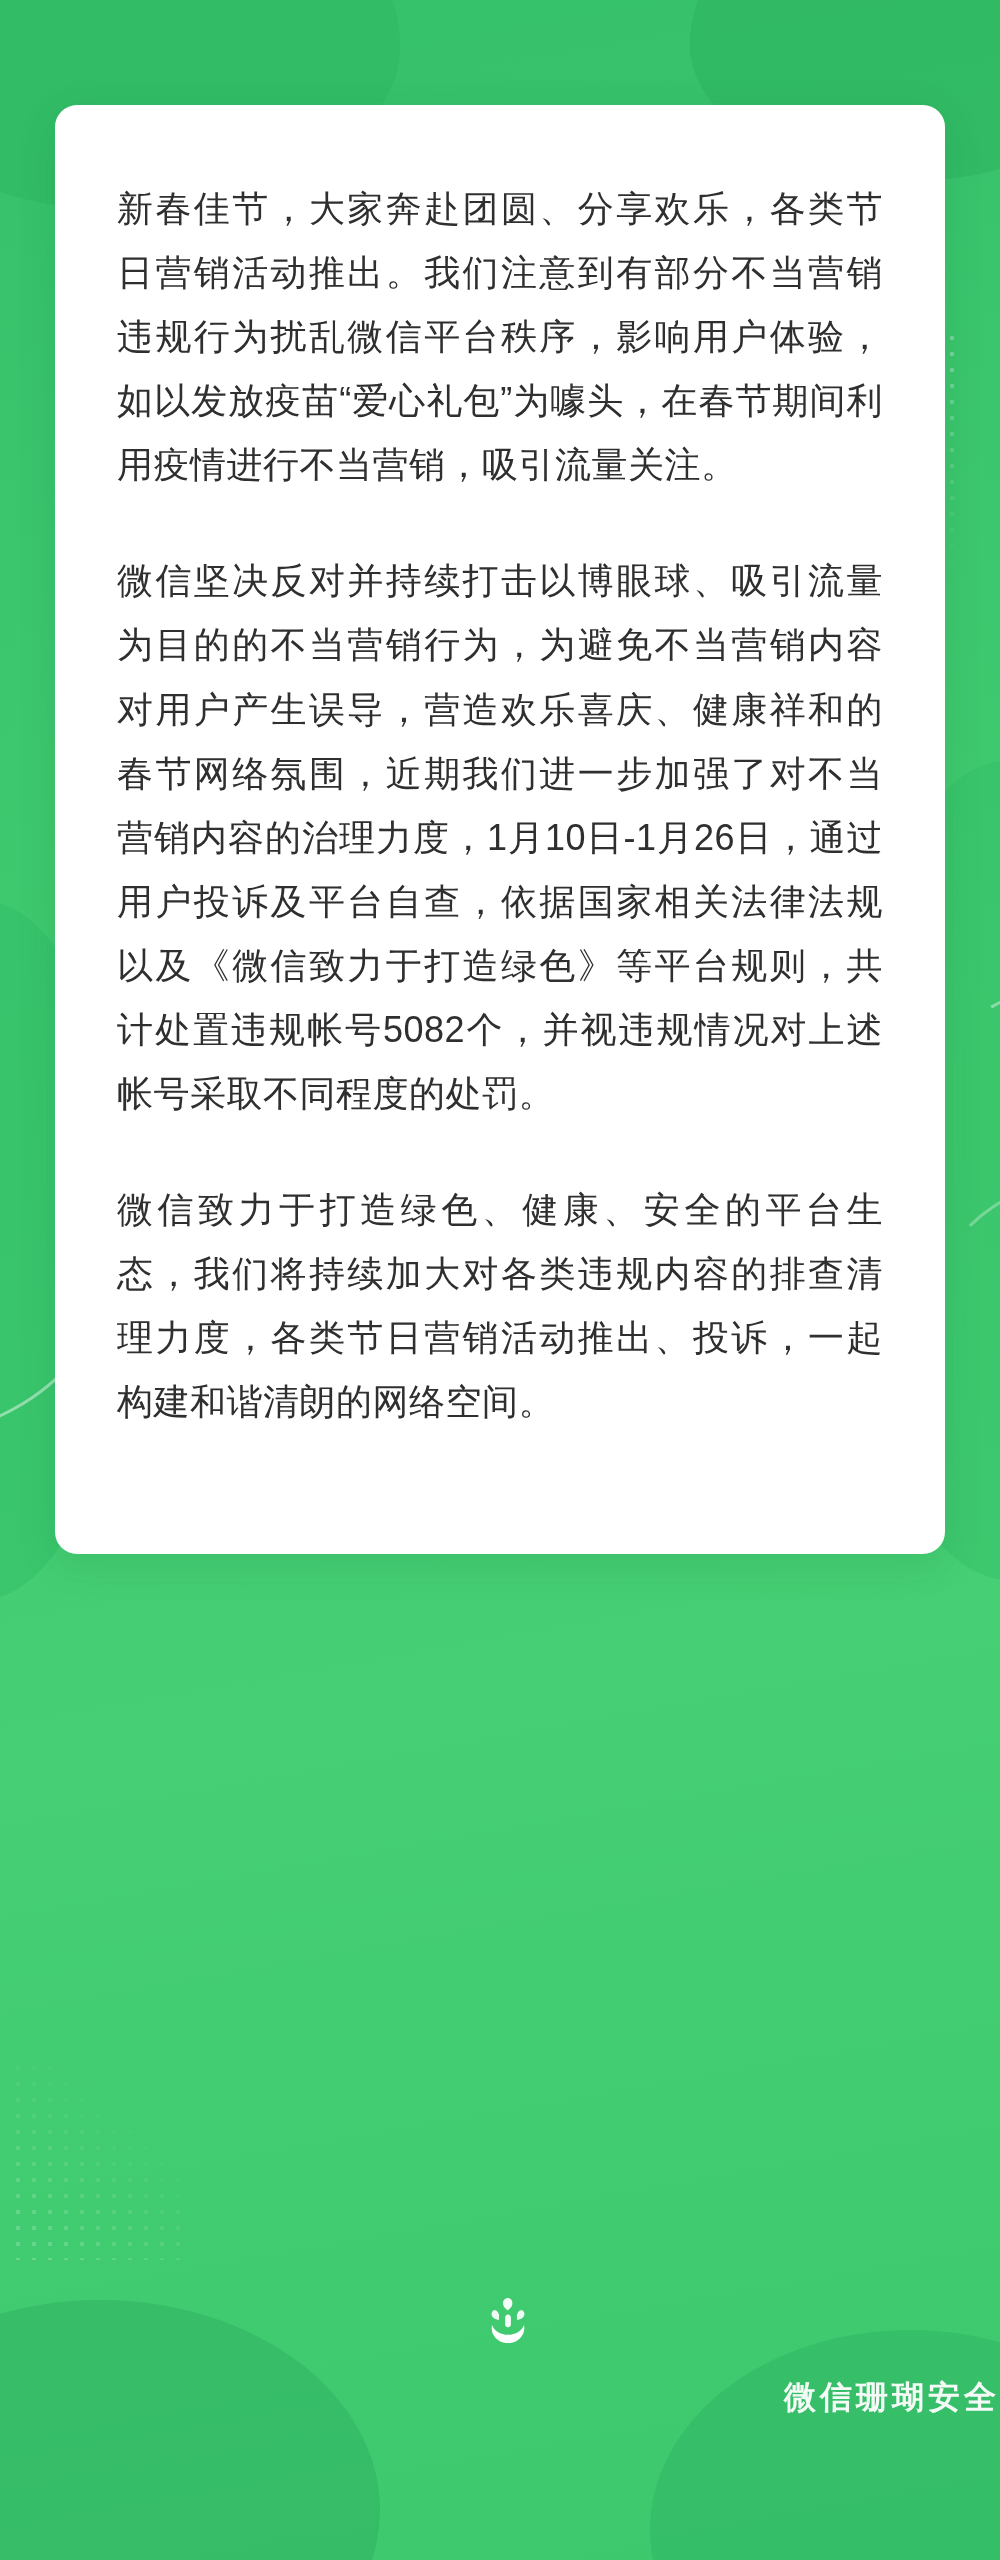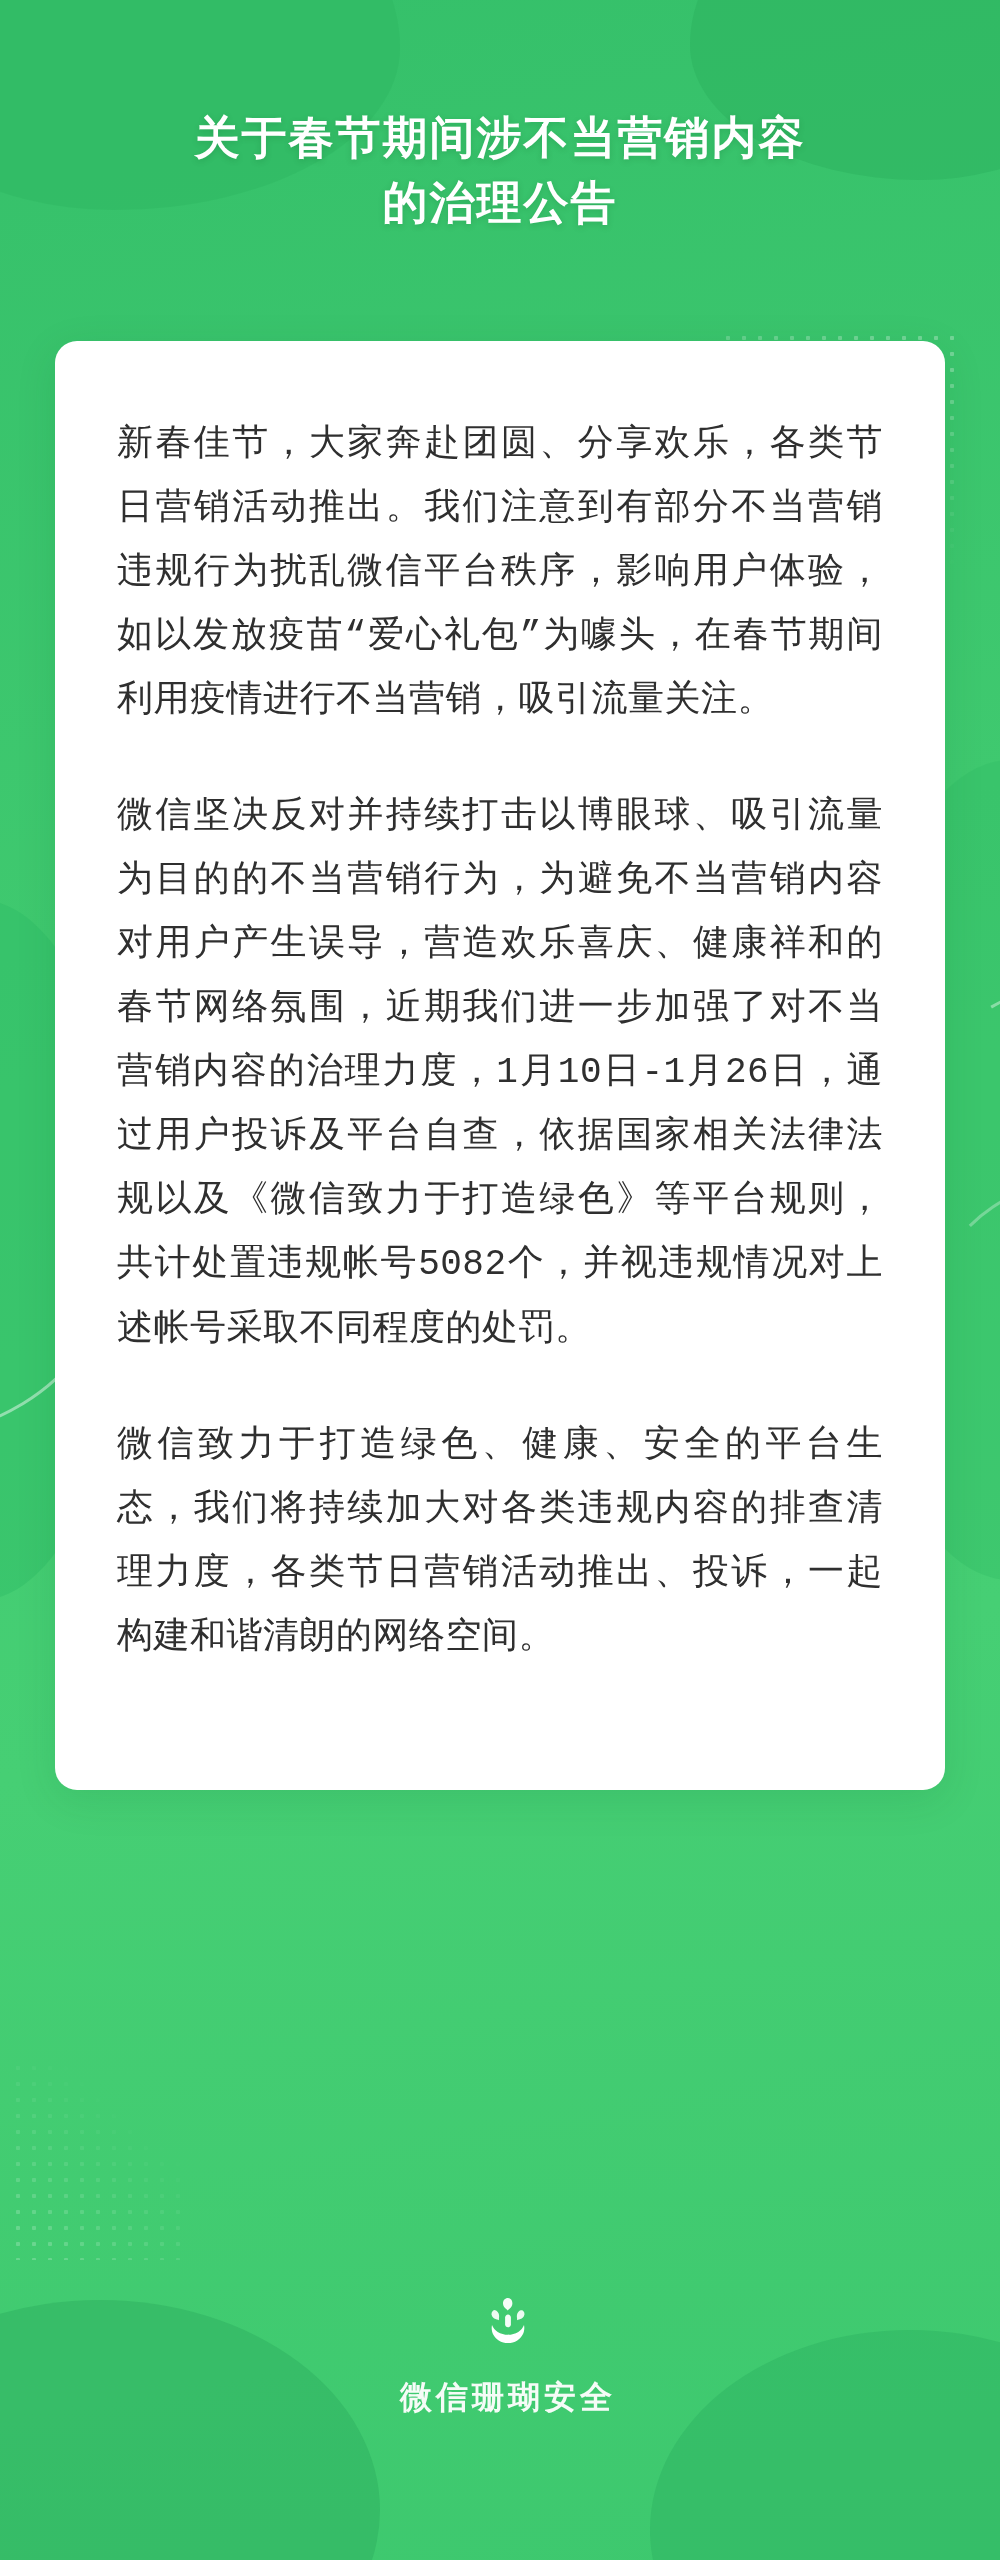--- a/index.html
+++ b/index.html
@@ -155,34 +155,34 @@
     box-sizing: border-box;
   }
 
   .card p {
     margin: 0 0 52px 0;
     color: #2f2f2f;
     font-size: 36px;
     line-height: 1.78;
     text-align: justify;
     letter-spacing: 0.5px;
-    font-family: Liberation Mono, monospace;
+    font-family: Liberation Sans, sans-serif;
   }
   .card p:last-child {
     margin-bottom: 0;
   }
 
   
   .footer {
     position: absolute;
     left: 16px;
     right: 0;
     bottom: 140px;
     z-index: 3;
-    text-align: center;
+    text-align: right;
   }
   .footer-logo {
     display: block;
     margin: 0 auto 16px auto;
     width: 72px;
     height: 72px;
   }
   .footer-text {
     display: inline-block;
     color: #ffffff;
@@ -204,24 +204,20 @@
   <div class="blob blob-bl"></div>
   <div class="blob blob-br"></div>
 
   <div class="arc arc-left"></div>
   <div class="arc arc-right"></div>
   <div class="arc arc-right2"></div>
 
   <div class="dots"></div>
   <div class="dots-2"></div>
 
-  <h1 class="title">
-    <span>关于春节期间涉不当营销内容</span><br>
-    <span>的治理公告</span>
-  </h1>
 
   <div class="card">
     <p>新春佳节，大家奔赴团圆、分享欢乐，各类节日营销活动推出。我们注意到有部分不当营销违规行为扰乱微信平台秩序，影响用户体验，如以发放疫苗“爱心礼包”为噱头，在春节期间利用疫情进行不当营销，吸引流量关注。</p>
     <p>微信坚决反对并持续打击以博眼球、吸引流量为目的的不当营销行为，为避免不当营销内容对用户产生误导，营造欢乐喜庆、健康祥和的春节网络氛围，近期我们进一步加强了对不当营销内容的治理力度，1月10日-1月26日，通过用户投诉及平台自查，依据国家相关法律法规以及《微信致力于打造绿色》等平台规则，共计处置违规帐号5082个，并视违规情况对上述帐号采取不同程度的处罚。</p>
     <p>微信致力于打造绿色、健康、安全的平台生态，我们将持续加大对各类违规内容的排查清理力度，各类节日营销活动推出、投诉，一起构建和谐清朗的网络空间。</p>
   </div>
 
   <div class="footer">
     <svg class="footer-logo" viewBox="0 0 72 72">
       <g fill="#ffffff">

